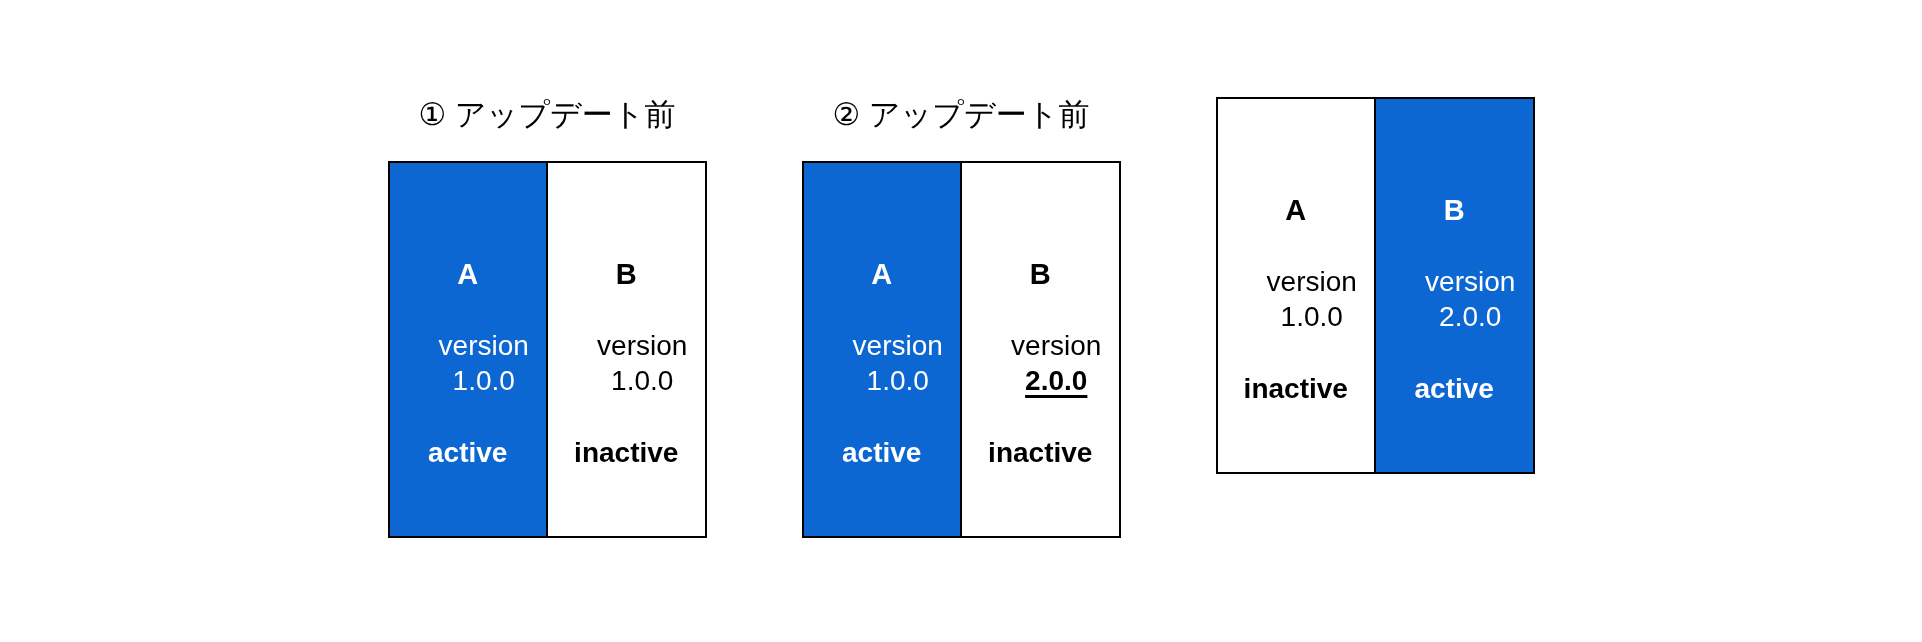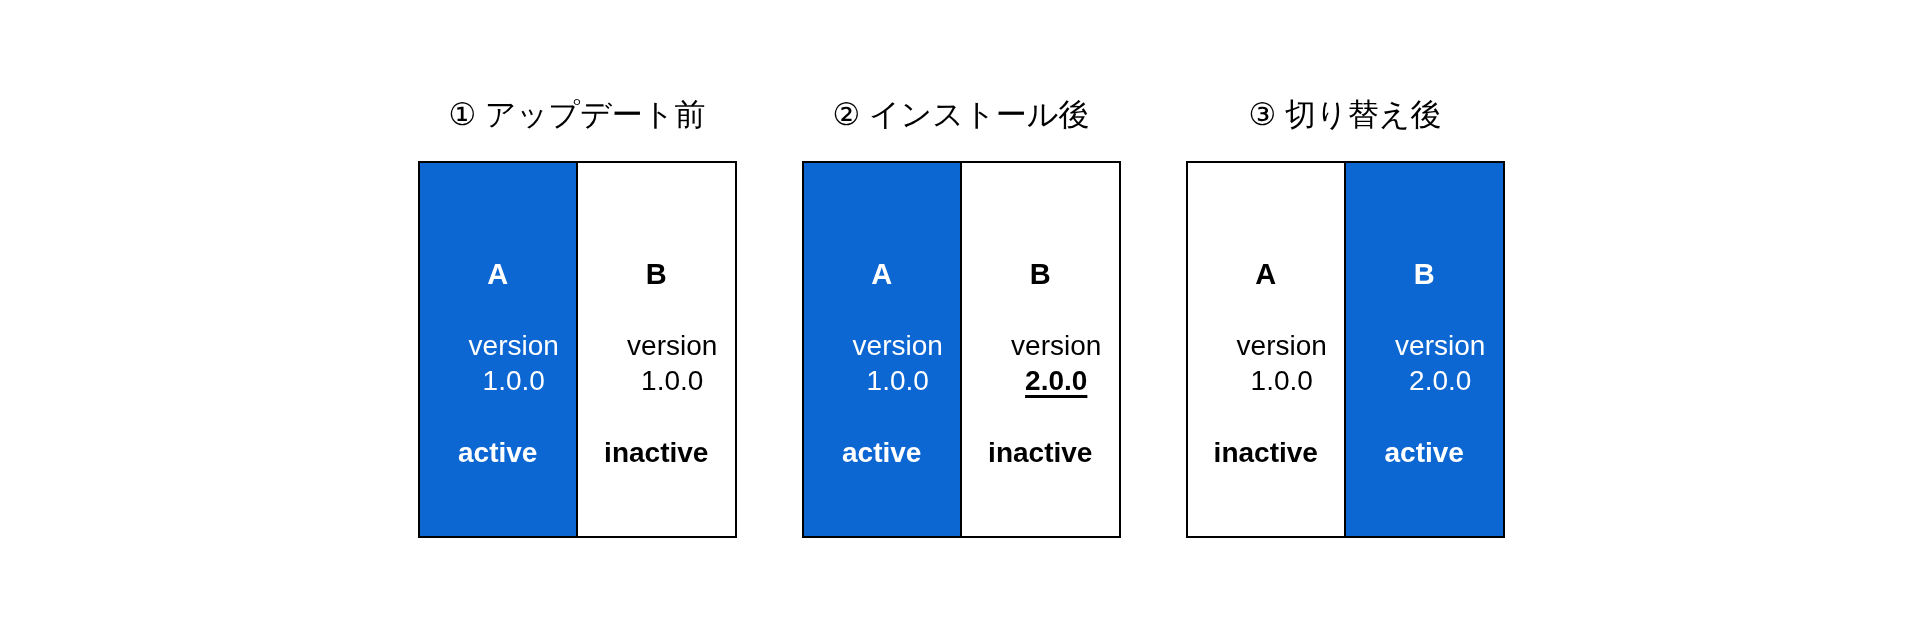--- a/index.html
+++ b/index.html
@@ -7,21 +7,21 @@
     width: 1922px;
     height: 642px;
     background: #ffffff;
     font-family: "Liberation Sans", "DejaVu Sans", sans-serif;
     color: var(--text-color, #000000);
     overflow: hidden;
   }
   .diagram {
     display: flex;
     justify-content: center;
-    gap: 65px;
+    gap: 95px;
     padding-top: 97px;
   }
   .panel { width: 319px; flex: 0 0 auto; }
   .panel-title {
     text-align: center;
     font-size: 31px;
     line-height: 36px;
     margin-bottom: 28px;
     white-space: nowrap;
     color: var(--text-color, #000000);
@@ -93,21 +93,21 @@
         <div class="version">
           <div class="version-word">version</div>
           <div class="version-number" data-emphasis="normal">1.0.0</div>
         </div>
         <div class="status">inactive</div>
       </div>
     </div>
   </div>
 
   <div class="panel">
-    <div class="panel-title">② インストール後</div>
+    <div class="panel-title">② アップデート前</div>
     <div class="box">
       <div class="slot first" data-state="active">
         <div class="slot-label">A</div>
         <div class="version">
           <div class="version-word">version</div>
           <div class="version-number" data-emphasis="normal">1.0.0</div>
         </div>
         <div class="status">active</div>
       </div>
       <div class="slot" data-state="inactive">
@@ -115,21 +115,20 @@
         <div class="version">
           <div class="version-word">version</div>
           <div class="version-number" data-emphasis="strong">2.0.0</div>
         </div>
         <div class="status">inactive</div>
       </div>
     </div>
   </div>
 
   <div class="panel">
-    <div class="panel-title">③ 切り替え後</div>
     <div class="box">
       <div class="slot first" data-state="inactive">
         <div class="slot-label">A</div>
         <div class="version">
           <div class="version-word">version</div>
           <div class="version-number" data-emphasis="normal">1.0.0</div>
         </div>
         <div class="status">inactive</div>
       </div>
       <div class="slot" data-state="active">

